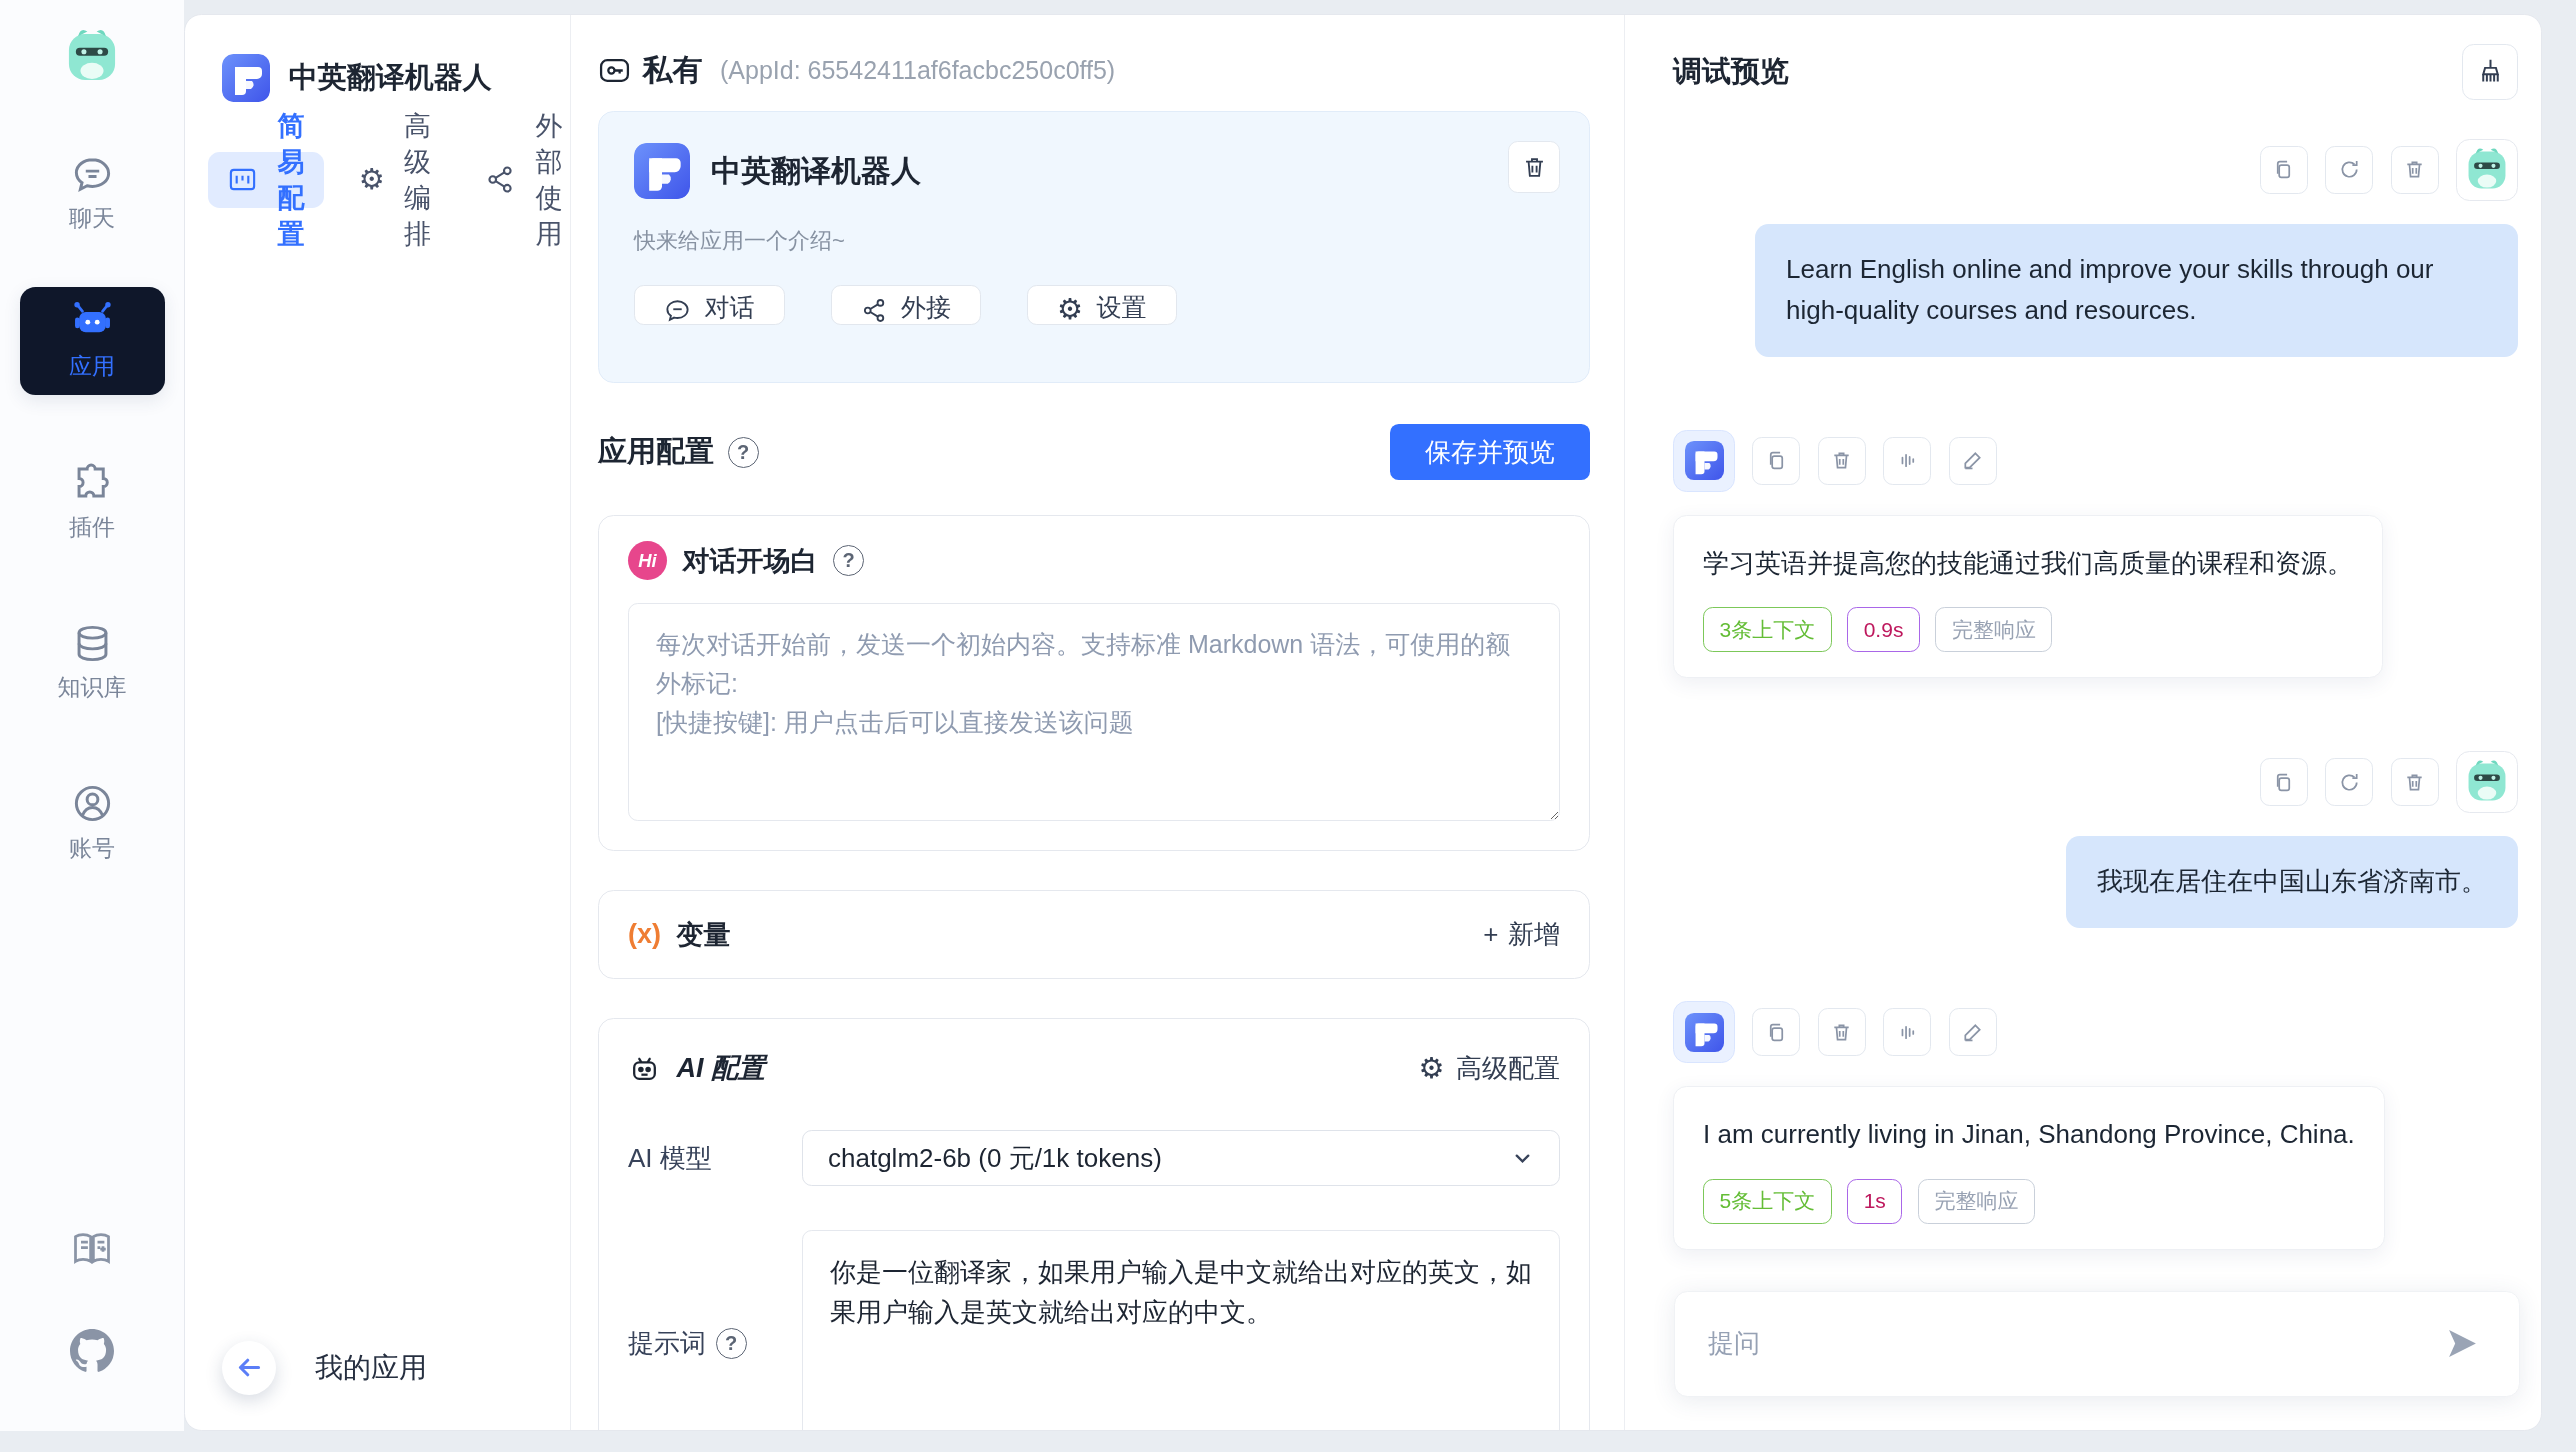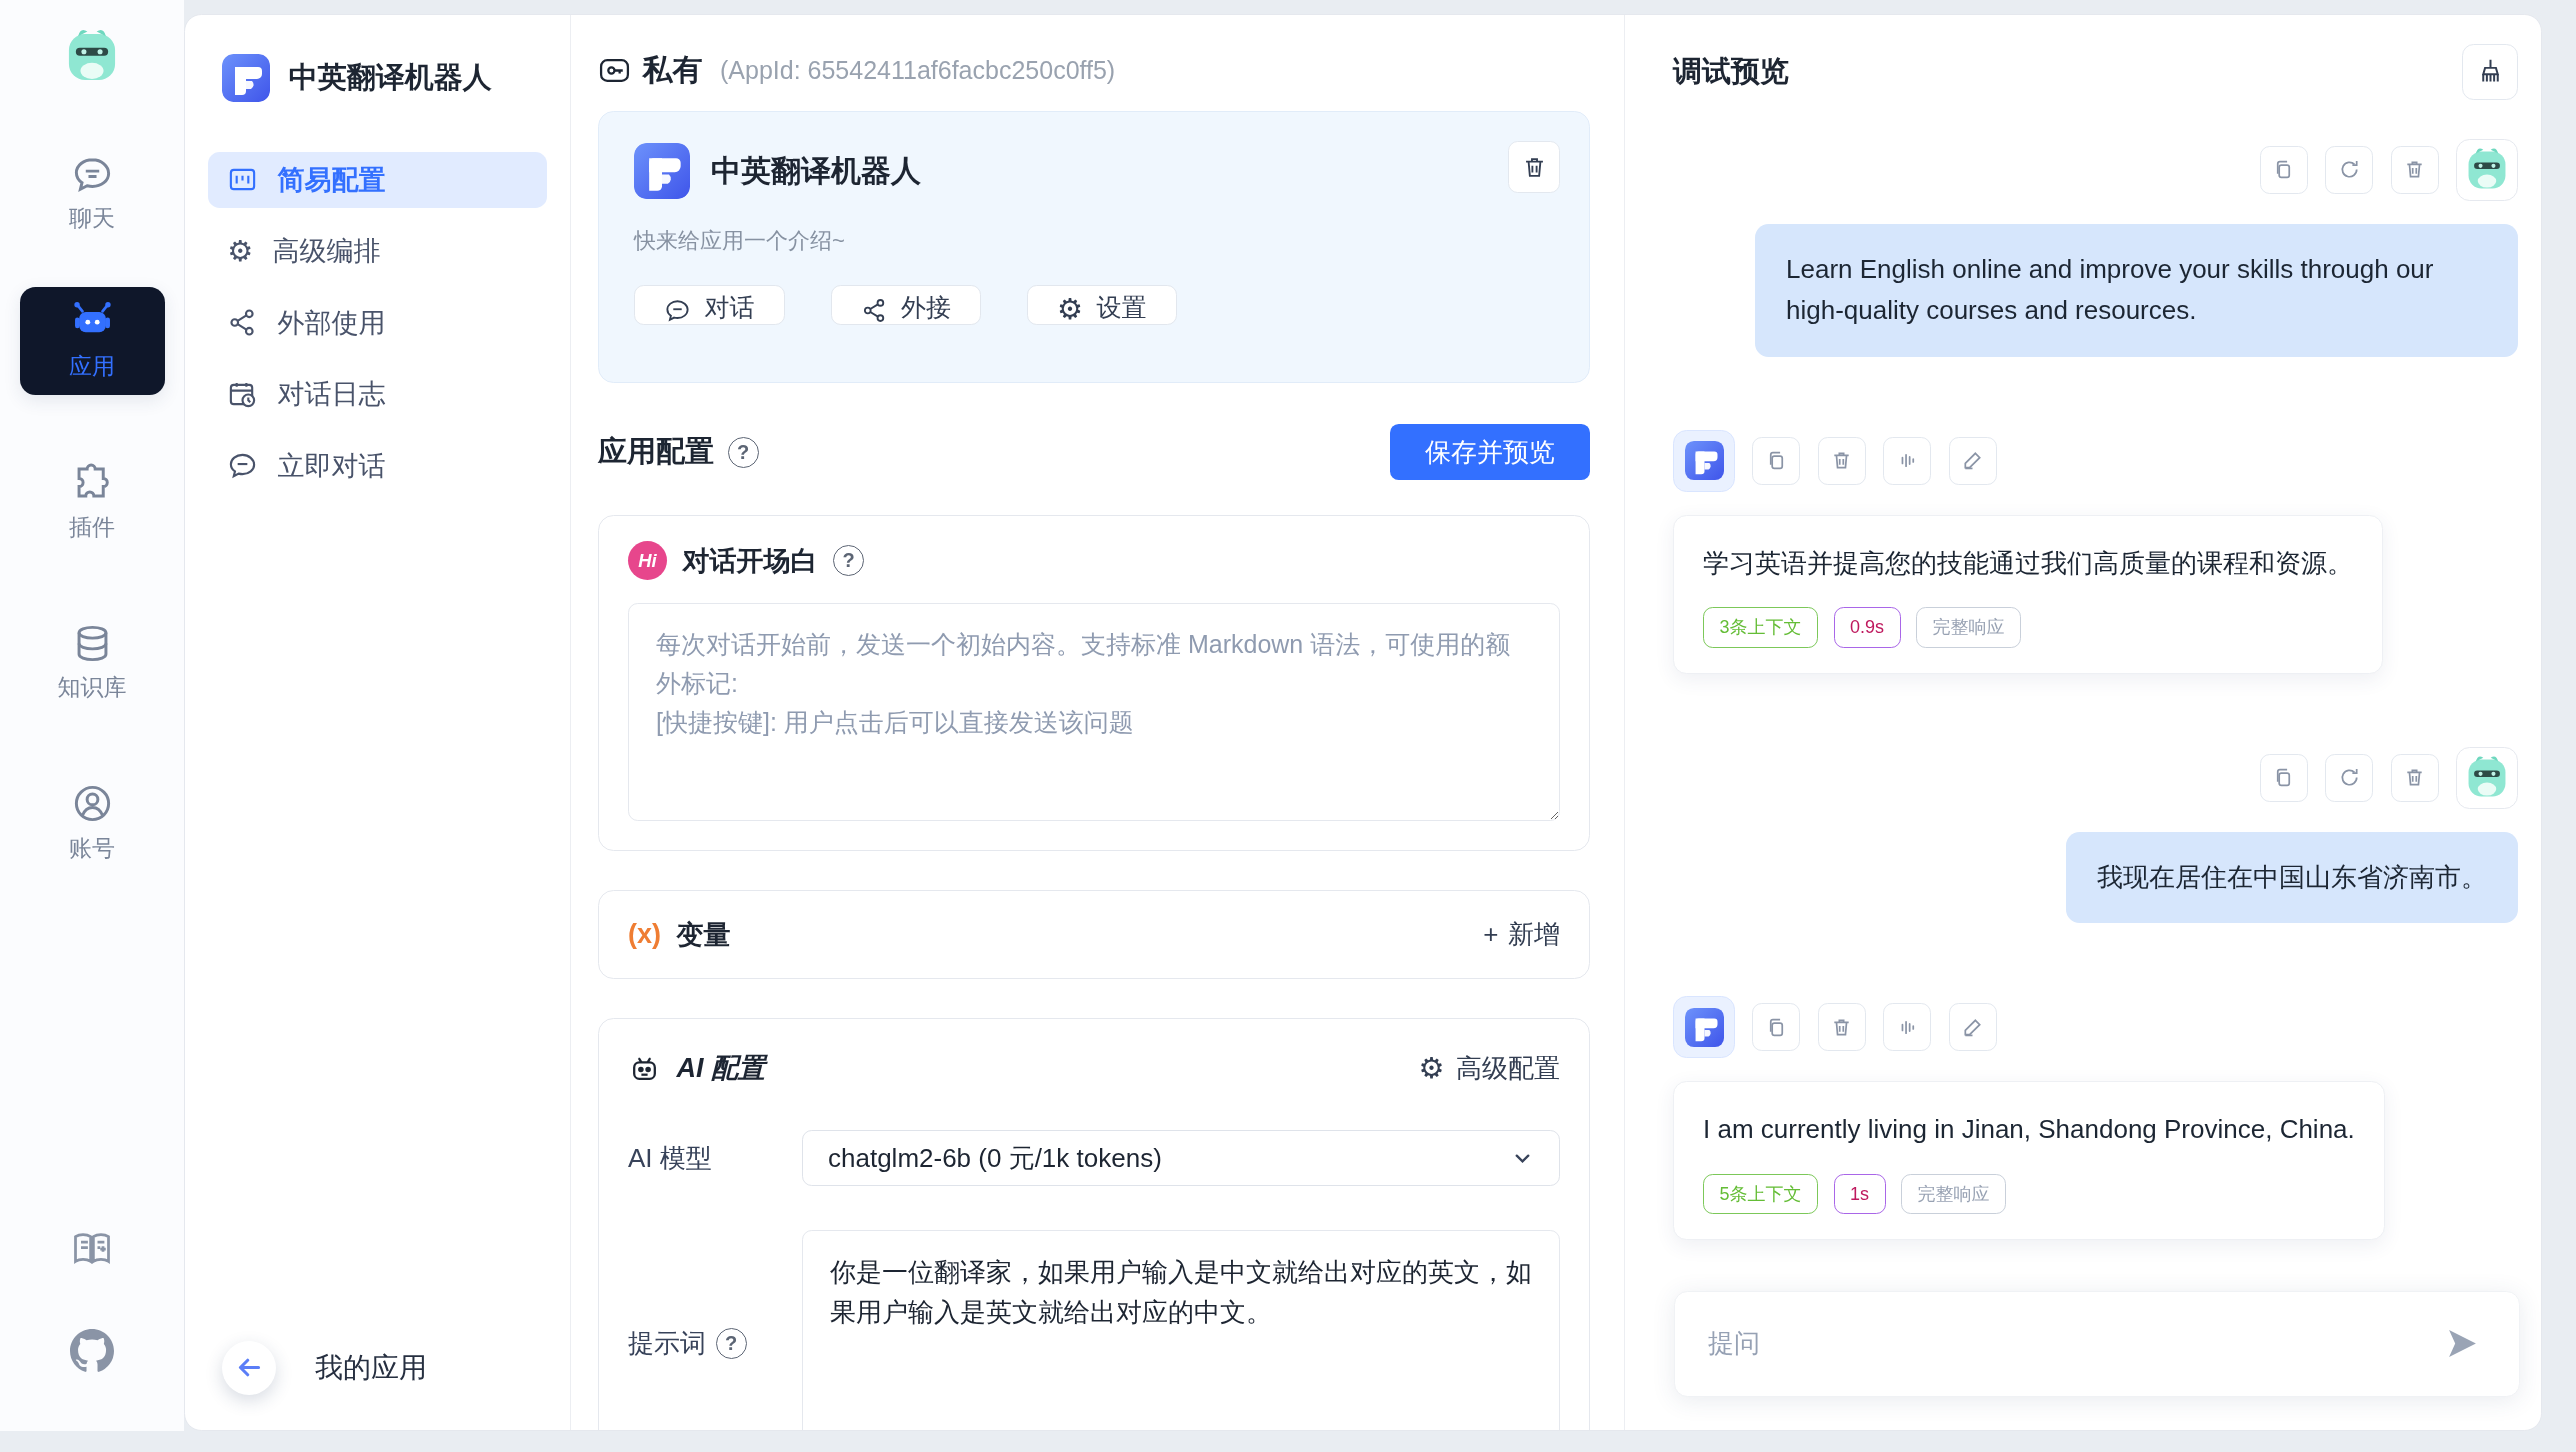--- a/index.html
+++ b/index.html
@@ -18,21 +18,21 @@
   .rail-bottom svg { width:44px; height:44px; }
 
   
   .shell { position:absolute; left:184px; top:13.5px; width:2358px; height:1417px; background:#ffffff; border:1px solid #e5e8ee; border-radius:17.4px; display:flex; overflow:hidden; }
 
   
   .menu-col { width:386px; border-right:1px solid #eceef2; position:relative; padding:39px 23px 0 23px; }
   .menu-head { display:flex; align-items:center; gap:19.3px; padding-left:13.5px; }
   .menu-app-name { font-size:29px; font-weight:700; }
   .logo { border-radius:11.6px; display:block; }
-  .menu-items { margin-top:50px; display:flex; flex-direction:column; gap:15.5px; }
+  .menu-items { margin-top:50px; display:flex; flex-direction:row; gap:15.5px; }
   .menu-item { height:56px; display:flex; align-items:center; gap:19.3px; padding:0 19.3px; border-radius:11.6px; font-size:27px; color:#49536a; cursor:pointer; }
   .menu-item svg { width:31px; height:31px; flex:none; }
   .menu-item.active { background:#e1ebff; color:#3370ff; font-weight:700; }
   .menu-back { position:absolute; left:37px; bottom:35px; display:flex; align-items:center; gap:39px; }
   .back-btn { width:54px; height:54px; border-radius:50%; background:#fff; box-shadow:0 5.8px 17.4px rgba(40,60,100,.18); border:none; display:flex; align-items:center; justify-content:center; cursor:pointer; }
   .menu-back-label { font-size:28px; color:#262f40; }
 
   
   .center-col { width:1054px; border-right:1px solid #eceef2; padding:29px 34px 0 27px; overflow:hidden; }
   .vis-row { display:flex; align-items:center; gap:11.6px; height:54px; }
@@ -87,21 +87,21 @@
   .chat { margin-top:39px; }
   .actions-row { display:flex; gap:17.4px; align-items:center; }
   .actions-row.right { justify-content:flex-end; }
   .chat-tool { width:48px; height:48px; border-radius:9.7px; }
   .chat-avatar { width:62px; height:62px; border-radius:13.5px; background:#fff; border:1px solid #e6e9ef; display:flex; align-items:center; justify-content:center; overflow:hidden; }
   .chat-avatar.bot { background:#eaf1ff; border-color:#d9e5ff; }
   .bot-actions { display:flex; gap:17.4px; align-items:center; }
   .bubble-user { margin-top:23px; margin-left:auto; width:fit-content; max-width:763px; background:#d6e6fc; border-radius:13.5px; padding:25px 31px; font-size:26px; line-height:1.6; color:#1c2633; }
   .bubble-bot { margin-top:23px; width:fit-content; max-width:754px; background:#fff; border:1px solid #eef0f4; box-shadow:0 5.8px 19.3px rgba(50,70,110,.08); border-radius:13.5px; padding:27px 29px 25px; font-size:26px; line-height:1.6; color:#1c2633; }
   .badges { display:flex; gap:15.5px; margin-top:23px; }
-  .badge { font-size:18px; border:1.9px solid; border-radius:9.7px; padding:4.8px 15.5px; background:#fff; cursor:pointer; }
+  .badge { font-size:21px; border:1.9px solid; border-radius:9.7px; padding:4.8px 15.5px; background:#fff; cursor:pointer; }
   .badge.green { color:#64bd36; border-color:#7cc859; }
   .badge.purple { color:#be185d; border-color:#a966e8; }
   .badge.gray { color:#98a2b3; border-color:#c9d0da; }
   .gap-lg { margin-top:73px; }
   .ask-bar { position:absolute; left:49px; right:21px; bottom:33px; height:106px; background:#fff; border:1px solid #f0f2f5; border-radius:13.5px; box-shadow:0 3.9px 23px rgba(50,70,110,.10); display:flex; align-items:center; padding:0 33px; }
   .ask-input { flex:1; border:none; outline:none; font-size:26px; color:#1d2532; font-family:inherit; background:transparent; }
   .ask-input::placeholder { color:#96a1b4; }
   .send-btn { background:none; border:none; cursor:pointer; display:flex; padding:0 3.9px; }
 
   svg.sicon { display:block; }

